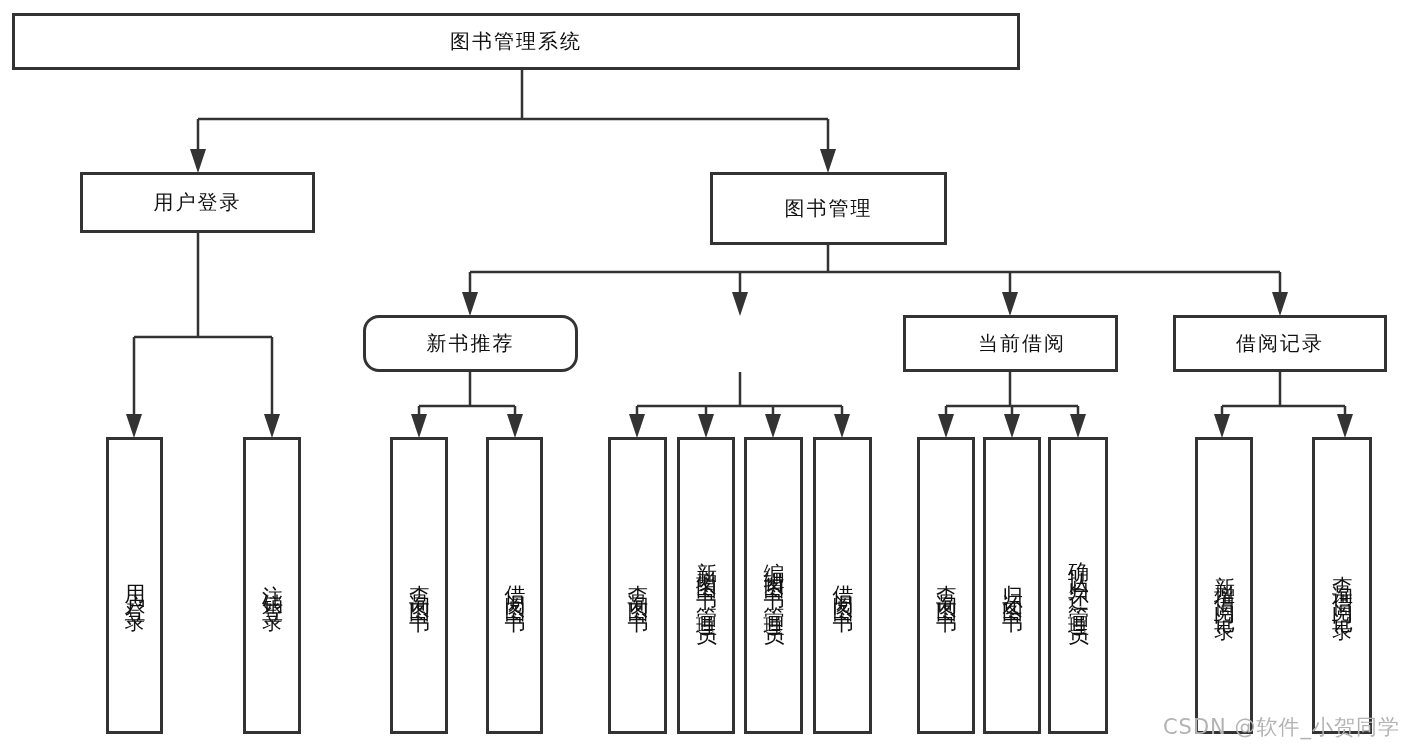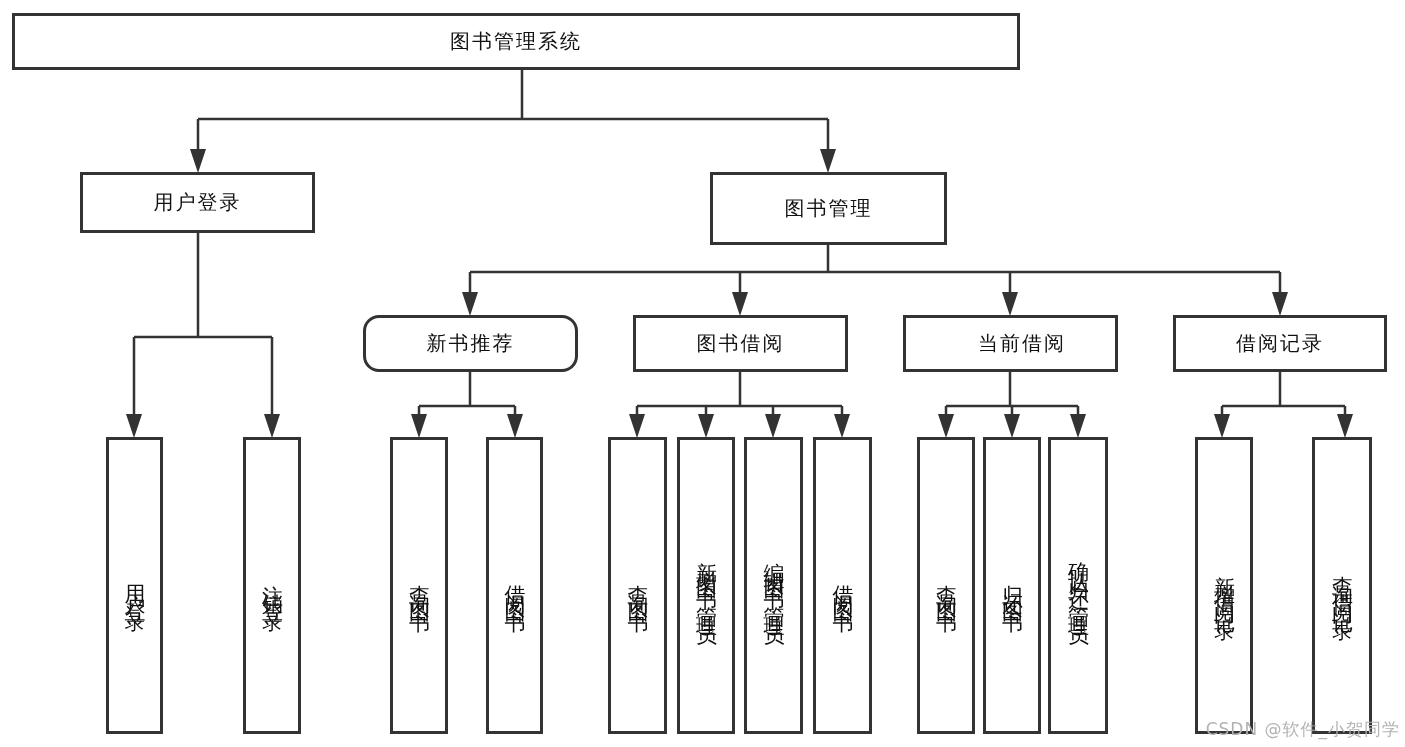--- a/index.html
+++ b/index.html
@@ -35,21 +35,21 @@
   .lf-5  { left:608px;  width:59px; }
   .lf-6  { left:677px;  width:58px; }
   .lf-7  { left:744px;  width:59px; }
   .lf-8  { left:813px;  width:59px; }
   .lf-9  { left:917px;  width:58px; }
   .lf-10 { left:983px;  width:58px; }
   .lf-11 { left:1048px; width:60px; }
   .lf-12 { left:1195px; width:58px; }
   .lf-13 { left:1312px; width:60px; }
   #watermark {
-    position:absolute; right:5px; bottom:6px; font-size:17px;
+    position:absolute; right:5px; bottom:6px; font-size:21px;
     color:#b3b3b3; letter-spacing:1px; z-index:5;
   }
 </style>
 </head>
 <body>
 
 <div id="stage">
 
   <svg id="connectors" viewBox="0 0 1405 747" xmlns="http://www.w3.org/2000/svg">
     <g stroke="#333333" stroke-width="2.5" fill="none">
@@ -93,21 +93,20 @@
       <polygon points="1337,414 1353,414 1345,438"></polygon>
     </g>
   </svg>
 
   <div class="box n-root">图书管理系统</div>
 
   <div class="box n-user">用户登录</div>
   <div class="box n-mgmt">图书管理</div>
 
   <div class="box n-newbook">新书推荐</div>
-  <div class="box n-borrow">图书借阅</div>
   <div class="box n-current">当前借阅</div>
   <div class="box n-record">借阅记录</div>
 
   <div class="box vbox lf lf-1">用户登录</div>
   <div class="box vbox lf lf-2">注销登录</div>
   <div class="box vbox lf lf-3">查询图书</div>
   <div class="box vbox lf lf-4">借阅图书</div>
   <div class="box vbox lf lf-5">查询图书</div>
   <div class="box vbox lf lf-6">新增图书（管理员）</div>
   <div class="box vbox lf lf-7">编辑图书（管理员）</div>

